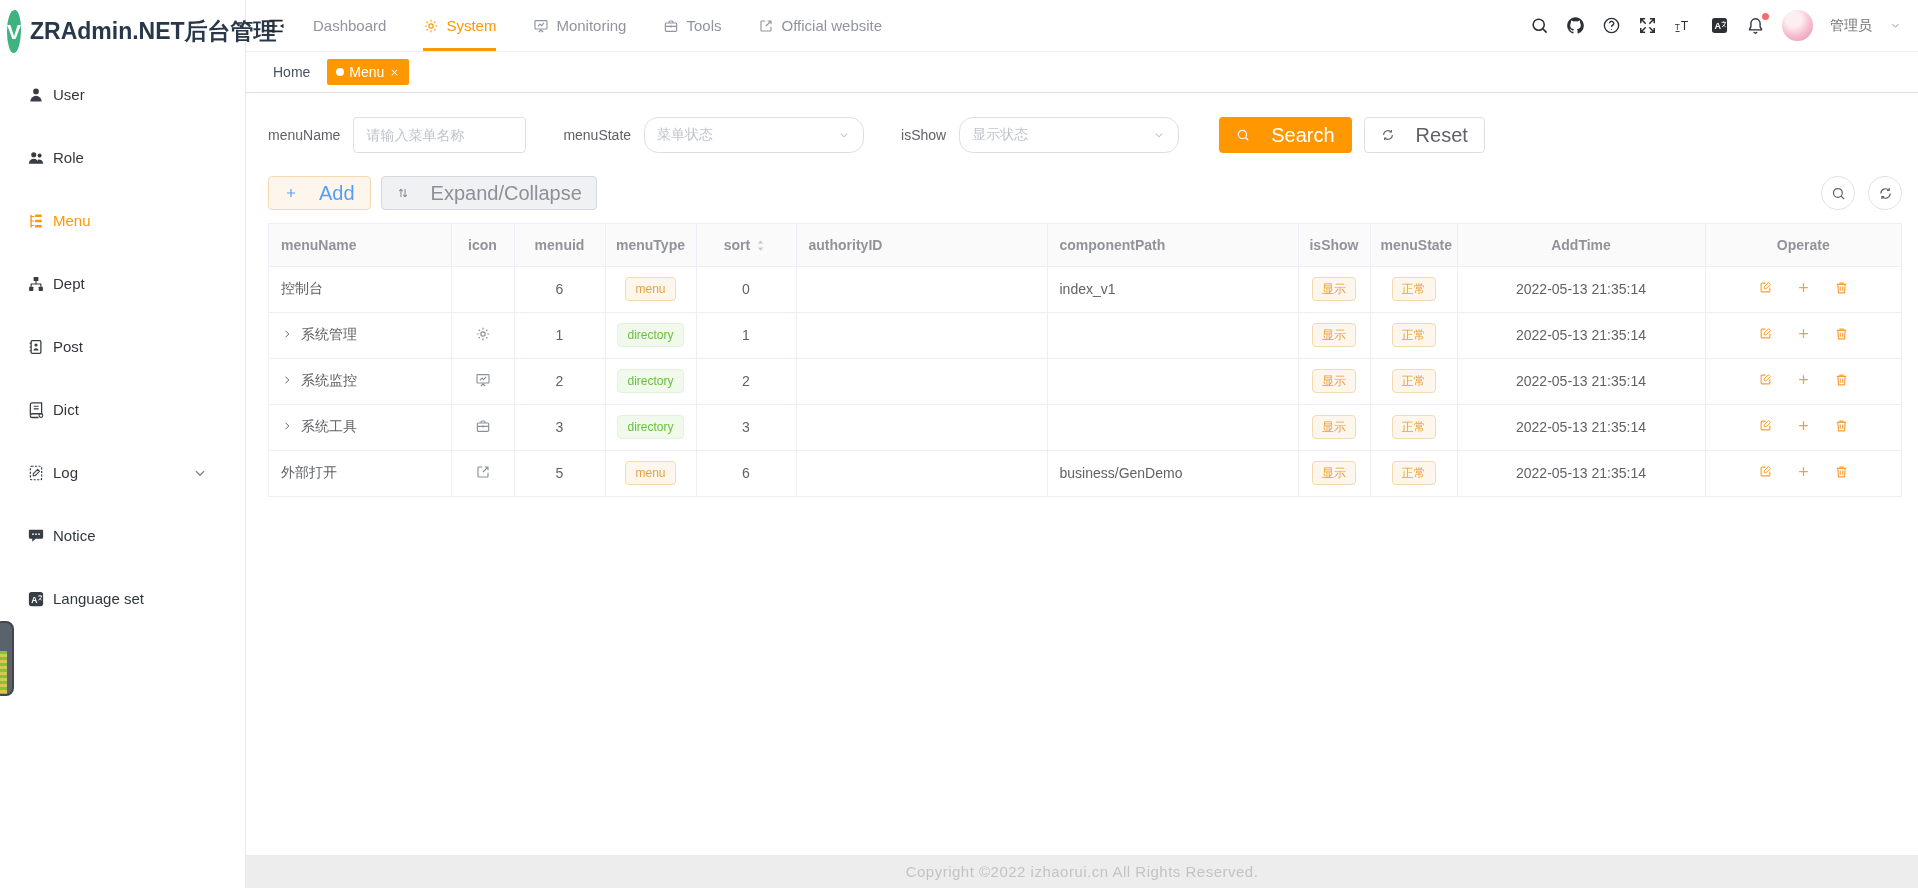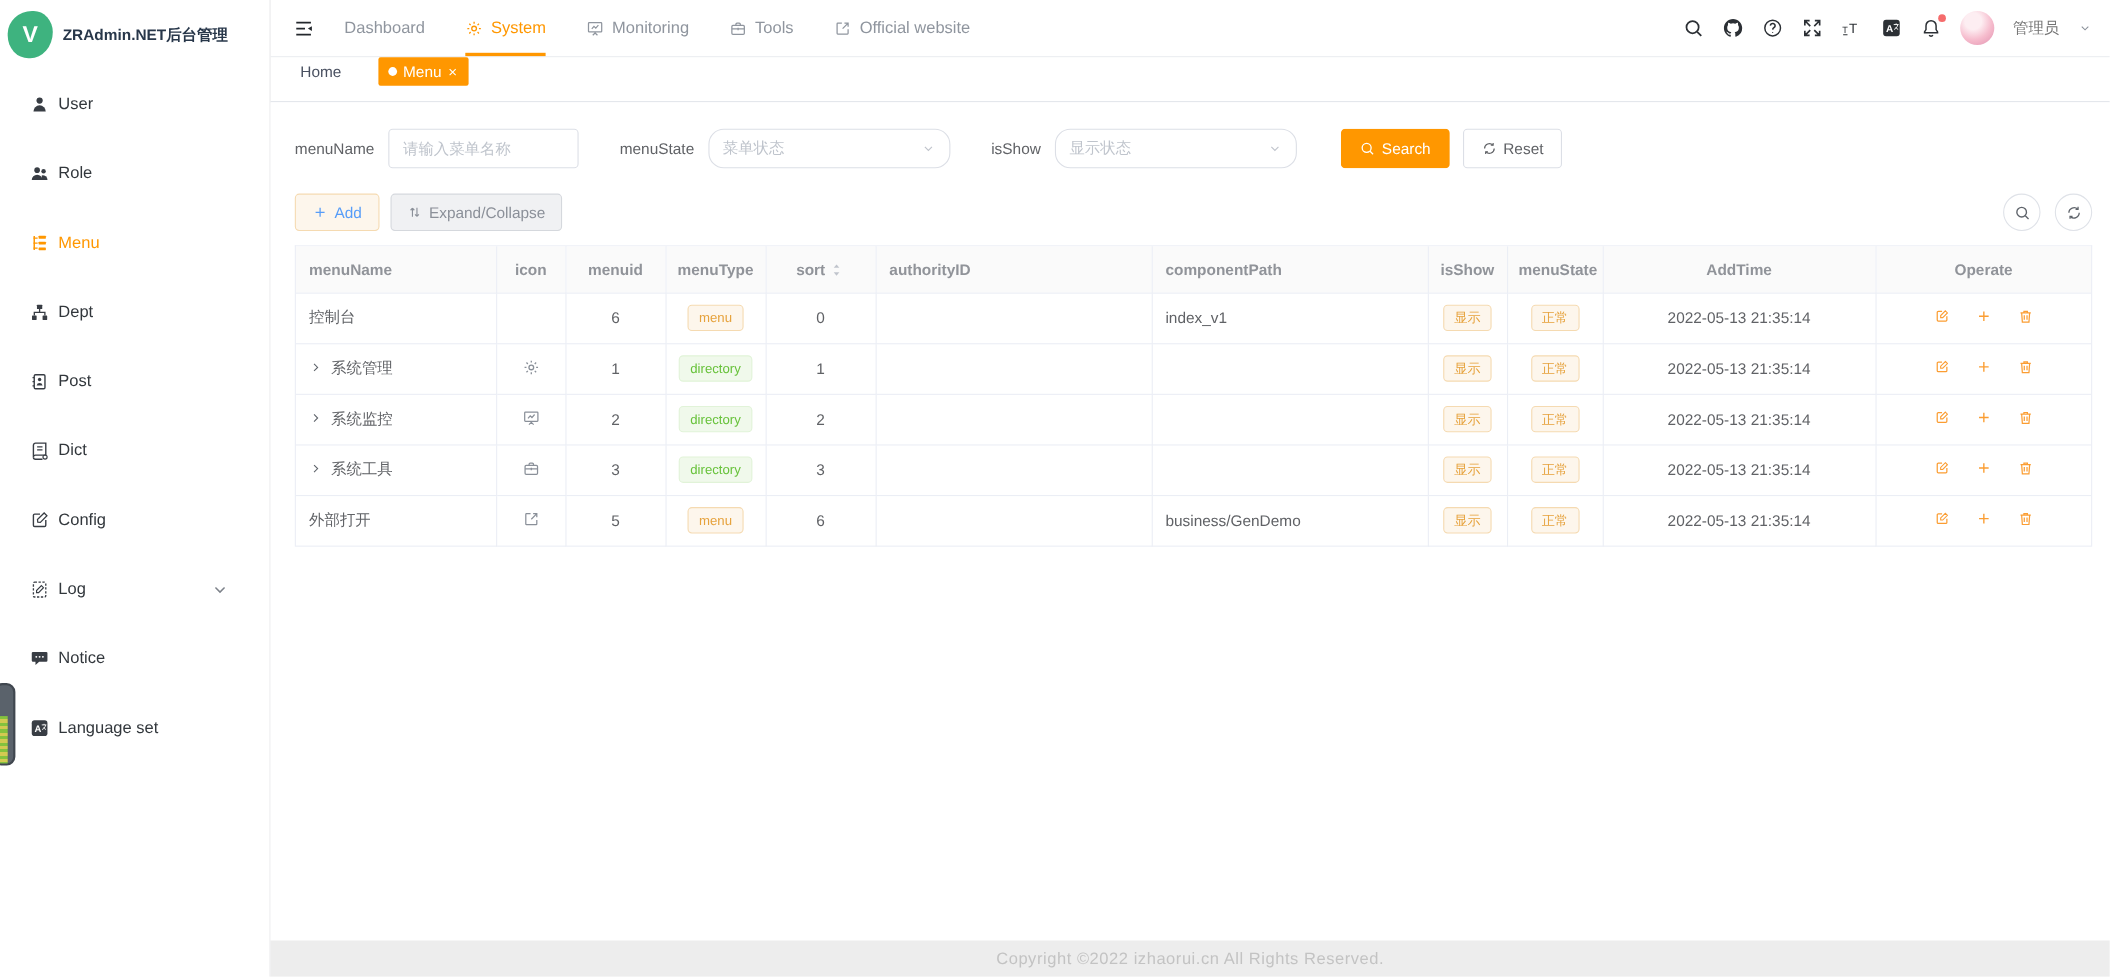--- a/index.html
+++ b/index.html
@@ -11,21 +11,21 @@
   }
   .icon svg, svg.gly { width:1em; height:1em; display:block; }
   .icon { display:inline-flex; align-items:center; justify-content:center; }
 
   
   .sidebar { width:246px; min-width:246px; border-right:1px solid #e9e9eb; display:flex; flex-direction:column; background:#fff; }
   .logo-row { height:63px; display:flex; align-items:center; padding-left:7px; }
   .logo-blob { width:41px; height:43px; background:#3eb37f; color:#fff; font-weight:bold; font-size:21px;
     display:flex; align-items:center; justify-content:center;
     border-radius:56% 44% 52% 48% / 50% 46% 58% 50%; }
-  .app-title { font-size:14px; font-weight:bold; color:#28374a; margin-left:9px; white-space:nowrap; }
+  .app-title { font-size:23px; font-weight:bold; color:#28374a; margin-left:9px; white-space:nowrap; }
   .side-menu { list-style:none; margin:0; padding:0; flex:1; }
   .side-item { height:63px; display:flex; align-items:center; padding:0 28px 0 27px; font-size:15px; color:#32373c; cursor:pointer; }
   .side-item .icon { font-size:18px; color:#383d44; margin-right:8px; }
   .side-item.active, .side-item.active .icon { color:#ff9700; }
   .expand-caret { margin-left:auto; color:#7d828a !important; font-size:14px; }
 
   
   .main { flex:1; display:flex; flex-direction:column; min-width:0; }
   .topbar { height:52px; min-height:52px; border-bottom:1px solid #eceef1; display:flex; align-items:center; padding:0 16px 0 20px; }
   .collapse-btn { font-size:20px; color:#24282d; margin-right:27px; cursor:pointer; }
@@ -36,39 +36,39 @@
   .nav-item.active { color:#ff9700; border-bottom-color:#ff9700; }
   .topbar-right { margin-left:auto; display:flex; align-items:center; gap:17px; }
   .tool-icon { font-size:19px; color:#2c3035; position:relative; cursor:pointer; display:inline-flex; }
   .badge-dot { position:absolute; top:-3px; right:-4px; width:7px; height:7px; background:#f56c6c; border-radius:50%; }
   .avatar { width:31px; height:31px; border-radius:50%; cursor:pointer;
     background:radial-gradient(circle at 38% 30%, #fdeef2 0 26%, #f6bccd 58%, #e08fae 100%); }
   .user-name { font-size:14px; color:#737373; cursor:pointer; }
   .user-caret { font-size:13px; color:#8a9099; cursor:pointer; }
 
   
-  .tabbar { height:41px; min-height:41px; border-bottom:1px solid #dee2e8; display:flex; align-items:flex-start; padding-left:23px; gap:30px; }
+  .tabbar { height:41px; min-height:41px; border-bottom:1px solid #dee2e8; display:flex; align-items:center; padding-left:23px; gap:13px; }
   .tab { font-size:14px; color:#495060; cursor:pointer; padding:5px 4px; }
   .tab.active { background:#ff9700; color:#fff; border-radius:2px; display:flex; align-items:center; gap:5px; padding:5px 9px; }
   .tab-dot { width:8px; height:8px; background:#fff; border-radius:50%; }
   .tab-close { font-size:11px; display:inline-flex; cursor:pointer; }
 
   
   .content { flex:1; padding:24px 16px 0 22px; background:#fff; overflow:hidden; }
   .filter-row { display:flex; align-items:center; }
   .f-label { font-size:14px; color:#606266; margin-right:13px; white-space:nowrap; }
   .f-input { width:173px; height:36px; border:1px solid #dcdfe6; border-radius:4px; padding:0 12px; font-size:14px;
     color:#606266; font-family:inherit; outline:none; }
   .f-input::placeholder { color:#bfc4cc; }
   .f-select { width:220px; height:36px; border:1px solid #dcdfe6; border-radius:14px; display:flex; align-items:center;
     padding:0 12px; cursor:pointer; background:#fff; }
   .f-select .ph { font-size:14px; color:#bfc4cc; flex:1; }
   .f-select .icon { color:#c0c4cc; font-size:14px; }
   .gap-lg { margin-left:37px; }
-  .btn { height:36px; border-radius:4px; font-size:14px; display:inline-flex; align-items:center; gap:6px;
+  .btn { height:36px; border-radius:4px; font-size:20px; display:inline-flex; align-items:center; gap:21px;
     padding:0 16px; cursor:pointer; border:1px solid transparent; font-family:inherit; background:#fff; }
   .btn .icon { font-size:14px; }
   .btn-search { background:#ff9700; color:#fff; margin-left:40px; }
   .btn-reset { border-color:#dcdfe6; color:#606266; margin-left:12px; }
 
   .toolbar { margin-top:23px; display:flex; align-items:center; }
   .btn-add { background:#fdf6ec; border-color:#f5dab1; color:#579df8; height:34px; padding:0 15px; }
   .btn-expand { background:#f0f1f3; border-color:#d5d8dd; color:#8b9099; height:34px; padding:0 14px; margin-left:10px; }
   .circle-btns { margin-left:auto; display:flex; gap:13px; }
   .circle-btn { width:34px; height:34px; border:1px solid #dfe2e8; border-radius:50%; display:flex; align-items:center;
@@ -170,29 +170,20 @@
       <li class="side-item">
         <span class="icon">
           <svg class="gly" viewBox="0 0 24 24" fill="none" stroke="currentColor" stroke-width="1.7">
             <path d="M4.5 5A2.5 2.5 0 017 2.5h12.5V17H7a2.5 2.5 0 00-2.5 2.5z"></path>
             <path d="M4.5 19.5A2.5 2.5 0 007 22h8.5"></path>
             <path d="M9 7h6.5M9 10.5h6.5" stroke-width="1.5"></path>
             <circle cx="18.6" cy="19.3" r="2.5" stroke-width="1.4"></circle>
           </svg>
         </span>
         <span>Dict</span>
-      </li>
-      <li class="side-item">
-        <span class="icon">
-          <svg class="gly" viewBox="0 0 24 24" fill="none" stroke="currentColor" stroke-width="1.7">
-            <path d="M12.5 4.5H6A1.5 1.5 0 004.5 6v12A1.5 1.5 0 006 19.5h12a1.5 1.5 0 001.5-1.5v-6.5"></path>
-            <path d="M9.8 14.2l-.4-3.1 8.1-8 3.4 3.4-8 8.1z" stroke-width="1.5"></path>
-          </svg>
-        </span>
-        <span>Config</span>
       </li>
       <li class="side-item">
         <span class="icon">
           <svg class="gly" viewBox="0 0 24 24" fill="none" stroke="currentColor" stroke-width="1.6">
             <rect x="4.5" y="3" width="15" height="18" rx="1.5" stroke-dasharray="2.8 1.9"></rect>
             <path d="M14.2 7.2l2.5 2.5-5.9 5.9H8.3v-2.5z" stroke-width="1.4"></path>
           </svg>
         </span>
         <span>Log</span>
         <span class="icon expand-caret">

